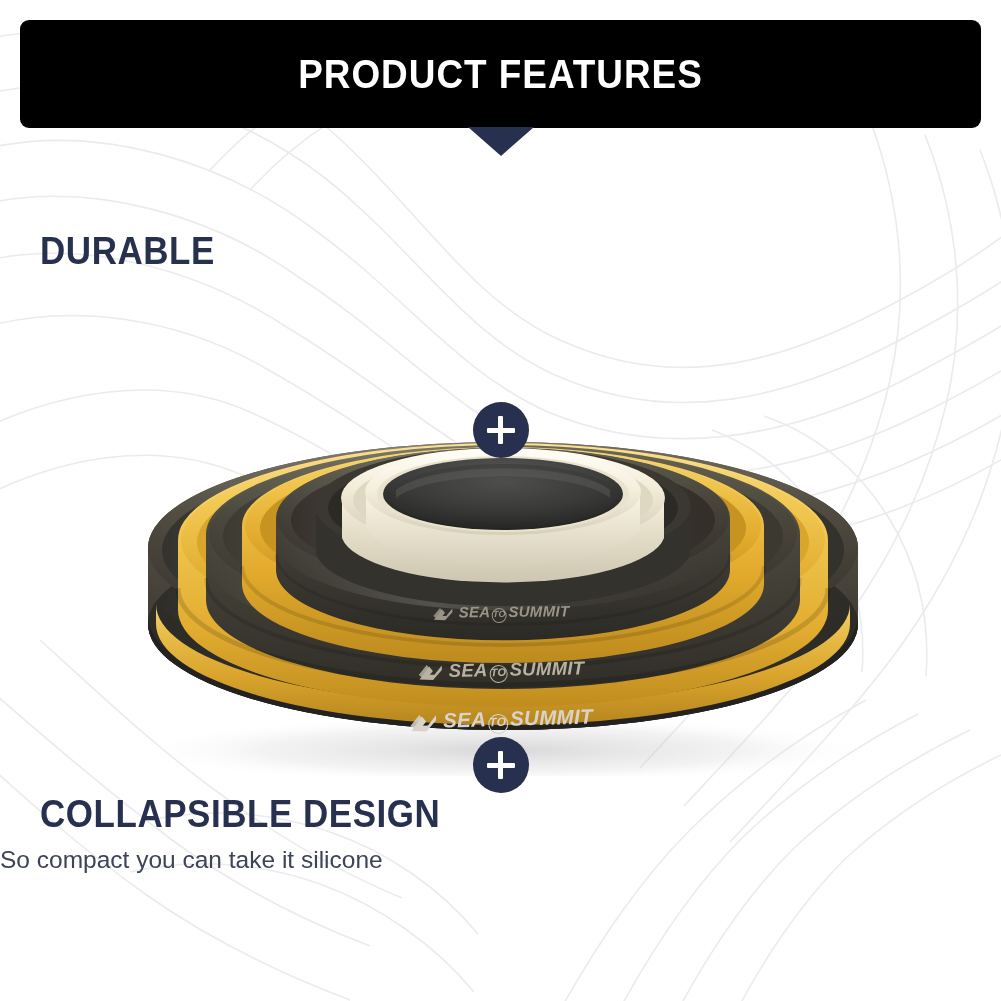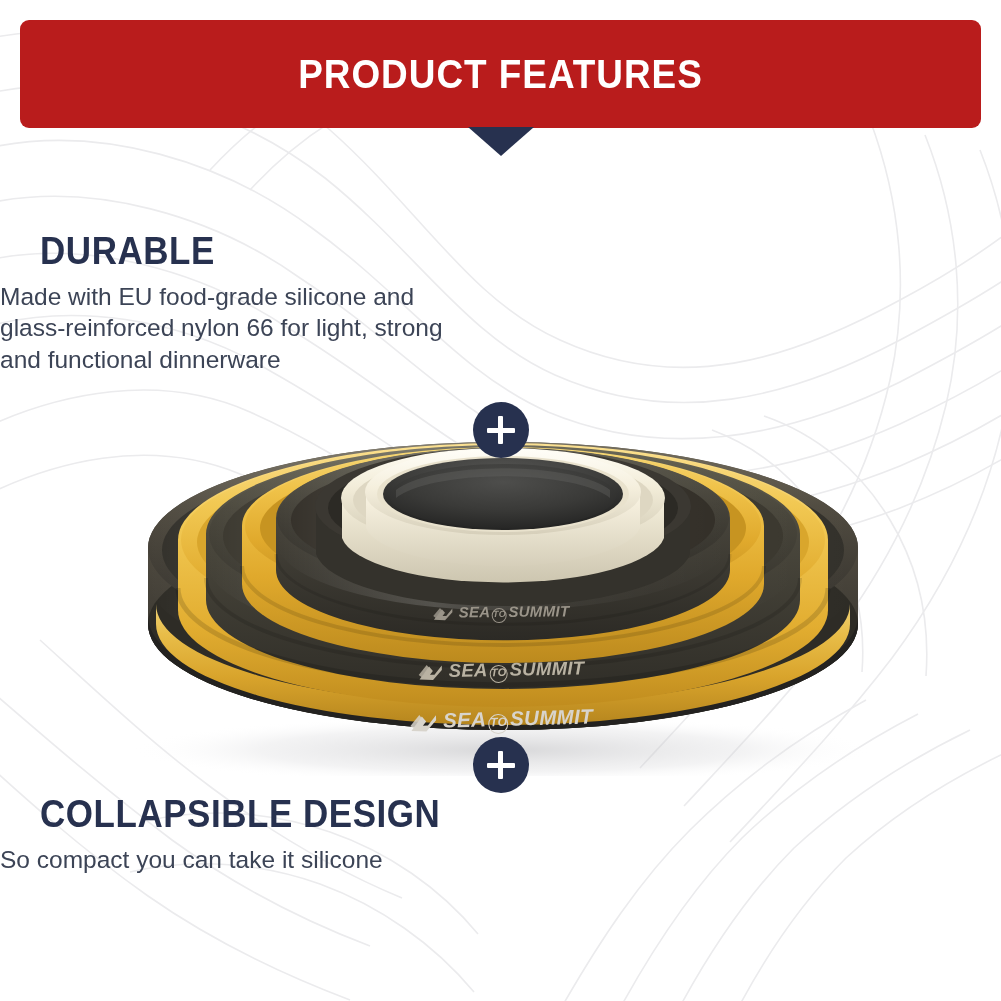--- a/index.html
+++ b/index.html
@@ -27,21 +27,21 @@
     pointer-events: none;
   }
 
   
   #banner {
     position: absolute;
     left: 20px;
     top: 20px;
     width: 961px;
     height: 108px;
-    background: #b91c1c;
+    background: #000000;
     border-radius: 9px;
     z-index: 5;
   }
   #banner-title {
     position: absolute;
     left: 0; right: 0;
     top: 50%;
     transform: translateY(-50%);
     text-align: center;
     color: #ffffff;
@@ -146,21 +146,21 @@
     font-style: italic;
     white-space: nowrap;
     display: flex;
     align-items: center;
   }
   .logo-label .logo-mark { margin-right: 5px; display: block; }
   .logo-label .logo-text { letter-spacing: 0.3px; }
   .logo-label .tocircle {
     display: inline-block;
     border-radius: 50%;
-    text-align: right;
+    text-align: left;
     font-style: italic;
   }
 
   #logo-1 { left: 50%; top: 603px; transform: translateX(-50%) rotate(-0.6deg); font-size: 15px; color: #9a9489; }
   #logo-2 { left: 50%; top: 659px; transform: translateX(-50%) rotate(-1.2deg); font-size: 18.5px; color: #b9b2a2; }
   #logo-3 { left: 50%; top: 707px; transform: translateX(-50%) rotate(-1.6deg); font-size: 20.5px; color: #d8d4cc; }
 </style>
 </head>
 <body>
 
@@ -202,25 +202,20 @@
     </g>
   </svg>
 
   <div id="banner">
     <div id="banner-title">PRODUCT FEATURES</div>
   </div>
   <div id="banner-notch"></div>
 
   <div class="feature-block" id="block-durable">
     <div class="feature-heading">DURABLE</div>
-    <div class="feature-body">
-      <div>Made with EU food-grade silicone and</div>
-      <div>glass-reinforced nylon 66 for light, strong</div>
-      <div>and functional dinnerware</div>
-    </div>
   </div>
 
   <div class="plus-badge" id="plus-top">
     <span class="bar-h"></span>
     <span class="bar-v"></span>
   </div>
 
   <svg id="product" viewBox="0 0 766 348" preserveAspectRatio="none" aria-hidden="true">
     <defs>
 

